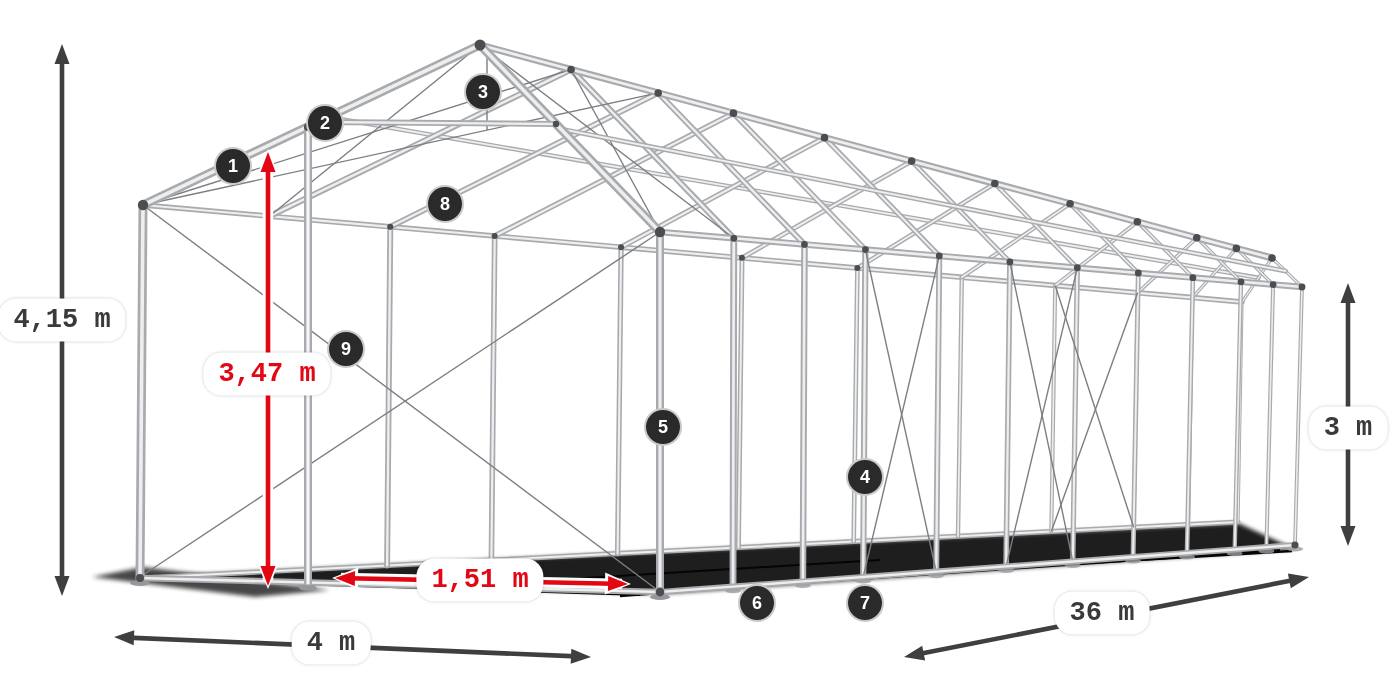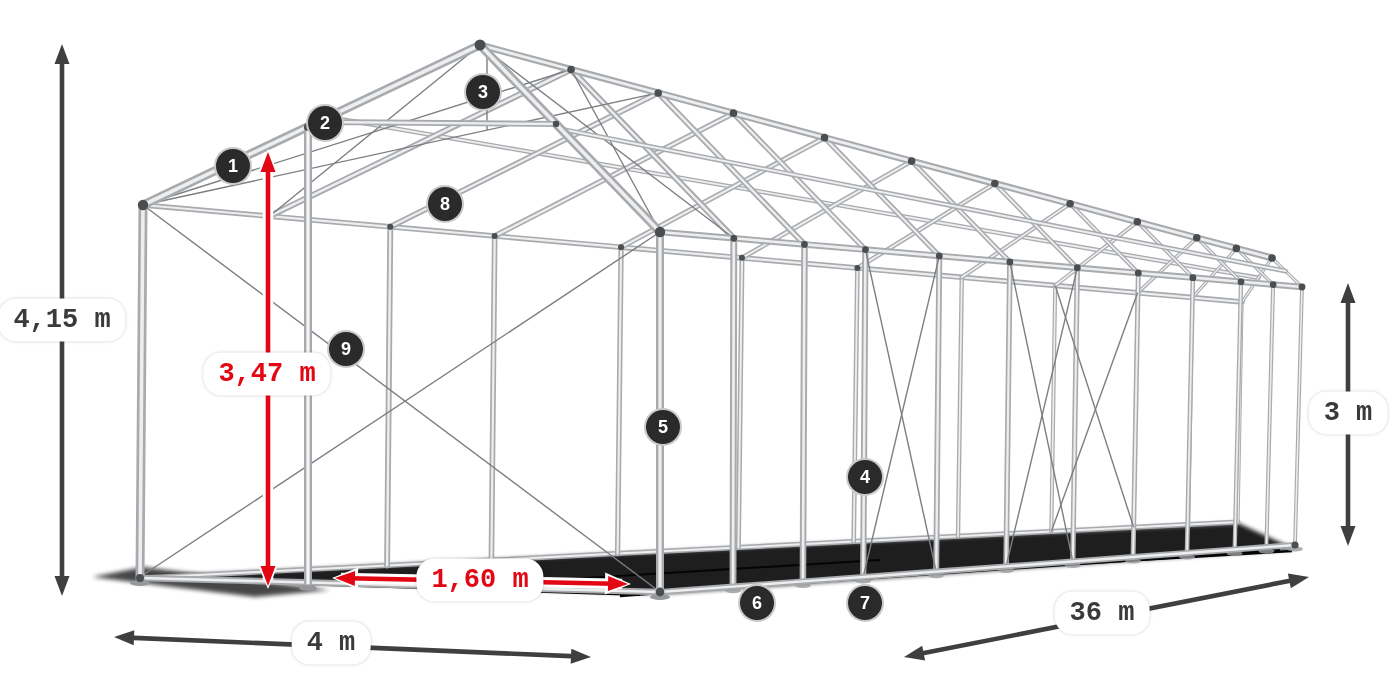--- a/index.html
+++ b/index.html
@@ -285,24 +285,24 @@
         <polygon points="631.0,584.1 604.8,594.4 605.2,572.6" fill="#ffffff"></polygon>
         <polygon points="332.0,577.9 357.8,589.4 358.2,567.6" fill="#ffffff"></polygon>
         <polyline points="349.0,578.3 614.0,583.7" fill="none" stroke="#e30613" stroke-width="4.6" stroke-linecap="butt" stroke-linejoin="round"></polyline>
         <polygon points="628.0,584.0 607.9,591.1 608.2,576.1" fill="#e30613"></polygon>
         <polygon points="335.0,578.0 354.8,585.9 355.1,570.9" fill="#e30613"></polygon>
       </g>
     </svg>
 
   <div class="pill" style="left:62px;top:320px">4,15 m</div>
   <div class="pill red" style="left:267px;top:374px">3,47 m</div>
-  <div class="pill" style="left:1348px;top:413px">3 m</div>
+  <div class="pill" style="left:1348px;top:428px">3 m</div>
   <div class="pill" style="left:331px;top:643px">4 m</div>
   <div class="pill" style="left:1102px;top:613px">36 m</div>
-  <div class="pill red" style="left:480px;top:580px">1,60 m</div>
+  <div class="pill red" style="left:480px;top:580px">1,51 m</div>
 
   <div class="badge" style="left:233px;top:166px">1</div>
   <div class="badge" style="left:325px;top:123px">2</div>
   <div class="badge" style="left:483px;top:92px">3</div>
   <div class="badge" style="left:865px;top:477px">4</div>
   <div class="badge" style="left:663px;top:427px">5</div>
   <div class="badge" style="left:757px;top:603px">6</div>
   <div class="badge" style="left:865px;top:603px">7</div>
   <div class="badge" style="left:445px;top:204px">8</div>
   <div class="badge" style="left:346px;top:349px">9</div>

